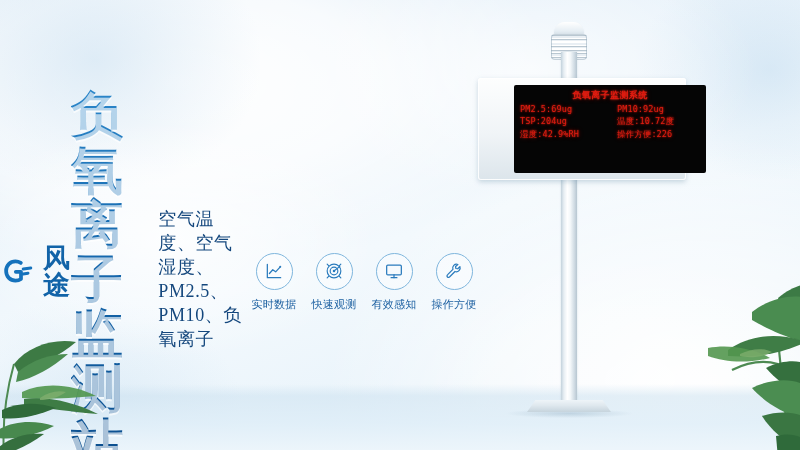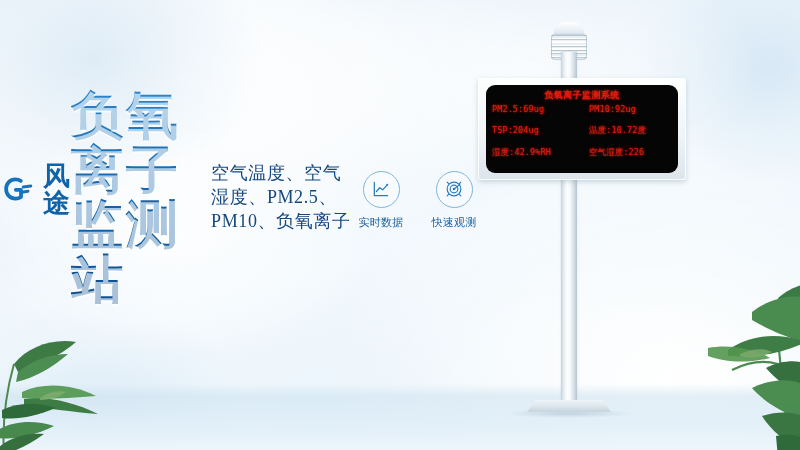--- a/index.html
+++ b/index.html
@@ -59,21 +59,21 @@
     -webkit-background-clip: text; background-clip: text;
     -webkit-text-fill-color: transparent;
     text-shadow: 0 2px 0 rgba(255,255,255,0.65);
   }
   .subhead {
     margin-top: 16px;
     font-size: 18px; color: #14477d; letter-spacing: .6px;
     font-family: Liberation Serif, serif;
   }
   .features {
-    margin-top: 22px; display: flex; gap: 21px; align-items: flex-start;
+    margin-top: 22px; display: flex; gap: 8px; align-items: flex-start;
   }
   .feature { width: 52px; display: flex; flex-direction: column; align-items: center; }
   .feature .circle {
     width: 37px; height: 37px; border-radius: 50%;
     border: 1.4px solid #7fb6dd;
     display: flex; align-items: center; justify-content: center;
     background: rgba(255,255,255,0.35);
   }
   .feature .circle svg { display: block; }
   .feature .cap {
@@ -128,35 +128,36 @@
   .screen-frame {
     position: absolute; left: 8px; top: 78px; width: 208px; height: 102px;
     background: linear-gradient(180deg,#fdfefe 0%, #f0f4f7 55%, #dce5eb 100%);
     border-radius: 3px;
     padding: 7px 8px;
     box-shadow: 0 2px 5px rgba(110,145,170,.35), inset 0 0 0 1px rgba(255,255,255,.9);
   }
   .screen {
     width: 100%; height: 100%;
     background: #050505;
-    border-radius: 9px;
+    border-radius: 2px;
     padding: 5px 6px 0 6px;
     overflow: hidden;
+    margin-left: 28px;
   }
   .led {
     color: #e01b10;
     font-family: "DejaVu Sans Mono", "Liberation Mono", monospace;
     text-shadow: 0 0 2px rgba(255,40,20,.85), 0 0 5px rgba(220,20,10,.45);
     line-height: 1.22;
   }
   .led-title { font-size: 9px; font-weight: 700; text-align: center; letter-spacing: .4px; }
   .led-date  { font-size: 9px; text-align: center; letter-spacing: .2px; margin-top: 1px; }
   .led-grid {
     margin-top: 3px;
-    display: grid; grid-template-columns: 97px 1fr; row-gap: 11px;
+    display: grid; grid-template-columns: 97px 1fr; row-gap: 2px;
     font-size: 8.5px; letter-spacing: .1px;
   }
   .led-cell { white-space: nowrap; }
 
   
   .plant { position: absolute; pointer-events: none; }
   .plant.left  { left: -12px; bottom: -6px; width: 132px; height: 150px; }
   .plant.right { right: -6px; bottom: -8px; width: 140px; height: 190px; }
 </style>
 </head>
@@ -208,21 +209,39 @@
             <circle cx="12" cy="12" r="8.2"></circle>
             <circle cx="12" cy="12" r="4.6"></circle>
             <circle cx="12" cy="12" r="1.5" fill="#2a7bbd" stroke="none"></circle>
             <path d="M12 12 L19 6.4"></path>
             <path d="M5.5 5.5l-1.7-1.7M18.5 5.5l1.7-1.7M5.5 18.5l-1.7 1.7M18.5 18.5l1.7 1.7"></path>
           </svg>
         </span>
         <span class="cap">快速观测</span>
       </div>
 
-
+      <div class="feature">
+        <span class="circle">
+          <svg viewBox="0 0 24 24" width="20" height="20" fill="none" stroke="#2a7bbd" stroke-width="1.5" stroke-linecap="round" stroke-linejoin="round">
+            <rect x="3.2" y="5" width="17.6" height="11.6" rx="1.4"></rect>
+            <path d="M8.5 20h7"></path>
+            <path d="M12 16.6V20"></path>
+          </svg>
+        </span>
+        <span class="cap">有效感知</span>
+      </div>
+
+      <div class="feature">
+        <span class="circle">
+          <svg viewBox="0 0 24 24" width="20" height="20" fill="none" stroke="#2a7bbd" stroke-width="1.5" stroke-linecap="round" stroke-linejoin="round">
+            <path d="M16.6 4.2a4.6 4.6 0 0 0-5.9 5.9L4.4 16.4a1.8 1.8 0 1 0 2.5 2.5l6.3-6.3a4.6 4.6 0 0 0 5.9-5.9l-2.6 2.6-2.3-.3-.3-2.3z"></path>
+          </svg>
+        </span>
+        <span class="cap">操作方便</span>
+      </div>
 
     </div>
   </div>
 
   <div class="station">
 
     <div class="sensor">
       <div class="cap-top"></div>
       <div class="louvers"></div>
       <div class="neck"></div>
@@ -234,21 +253,21 @@
 
     <div class="screen-frame">
       <div class="screen">
         <div class="led led-title">负氧离子监测系统</div>
         <div class="led led-grid">
           <div class="led-cell">PM2.5:69ug</div>
           <div class="led-cell">PM10:92ug</div>
           <div class="led-cell">TSP:204ug</div>
           <div class="led-cell">温度:10.72度</div>
           <div class="led-cell">湿度:42.9%RH</div>
-          <div class="led-cell">空气湿度:226</div>
+          <div class="led-cell">操作方便:226</div>
         </div>
       </div>
     </div>
   </div>
 
   <div class="plant left">
     <svg viewBox="0 0 132 150" width="132" height="150" aria-hidden="true">
       <g fill="none" stroke="#4d8a52" stroke-width="2">
         <path d="M16 150 C14 116 18 86 26 58"></path>
         <path d="M24 108 C34 100 48 96 62 95"></path>

